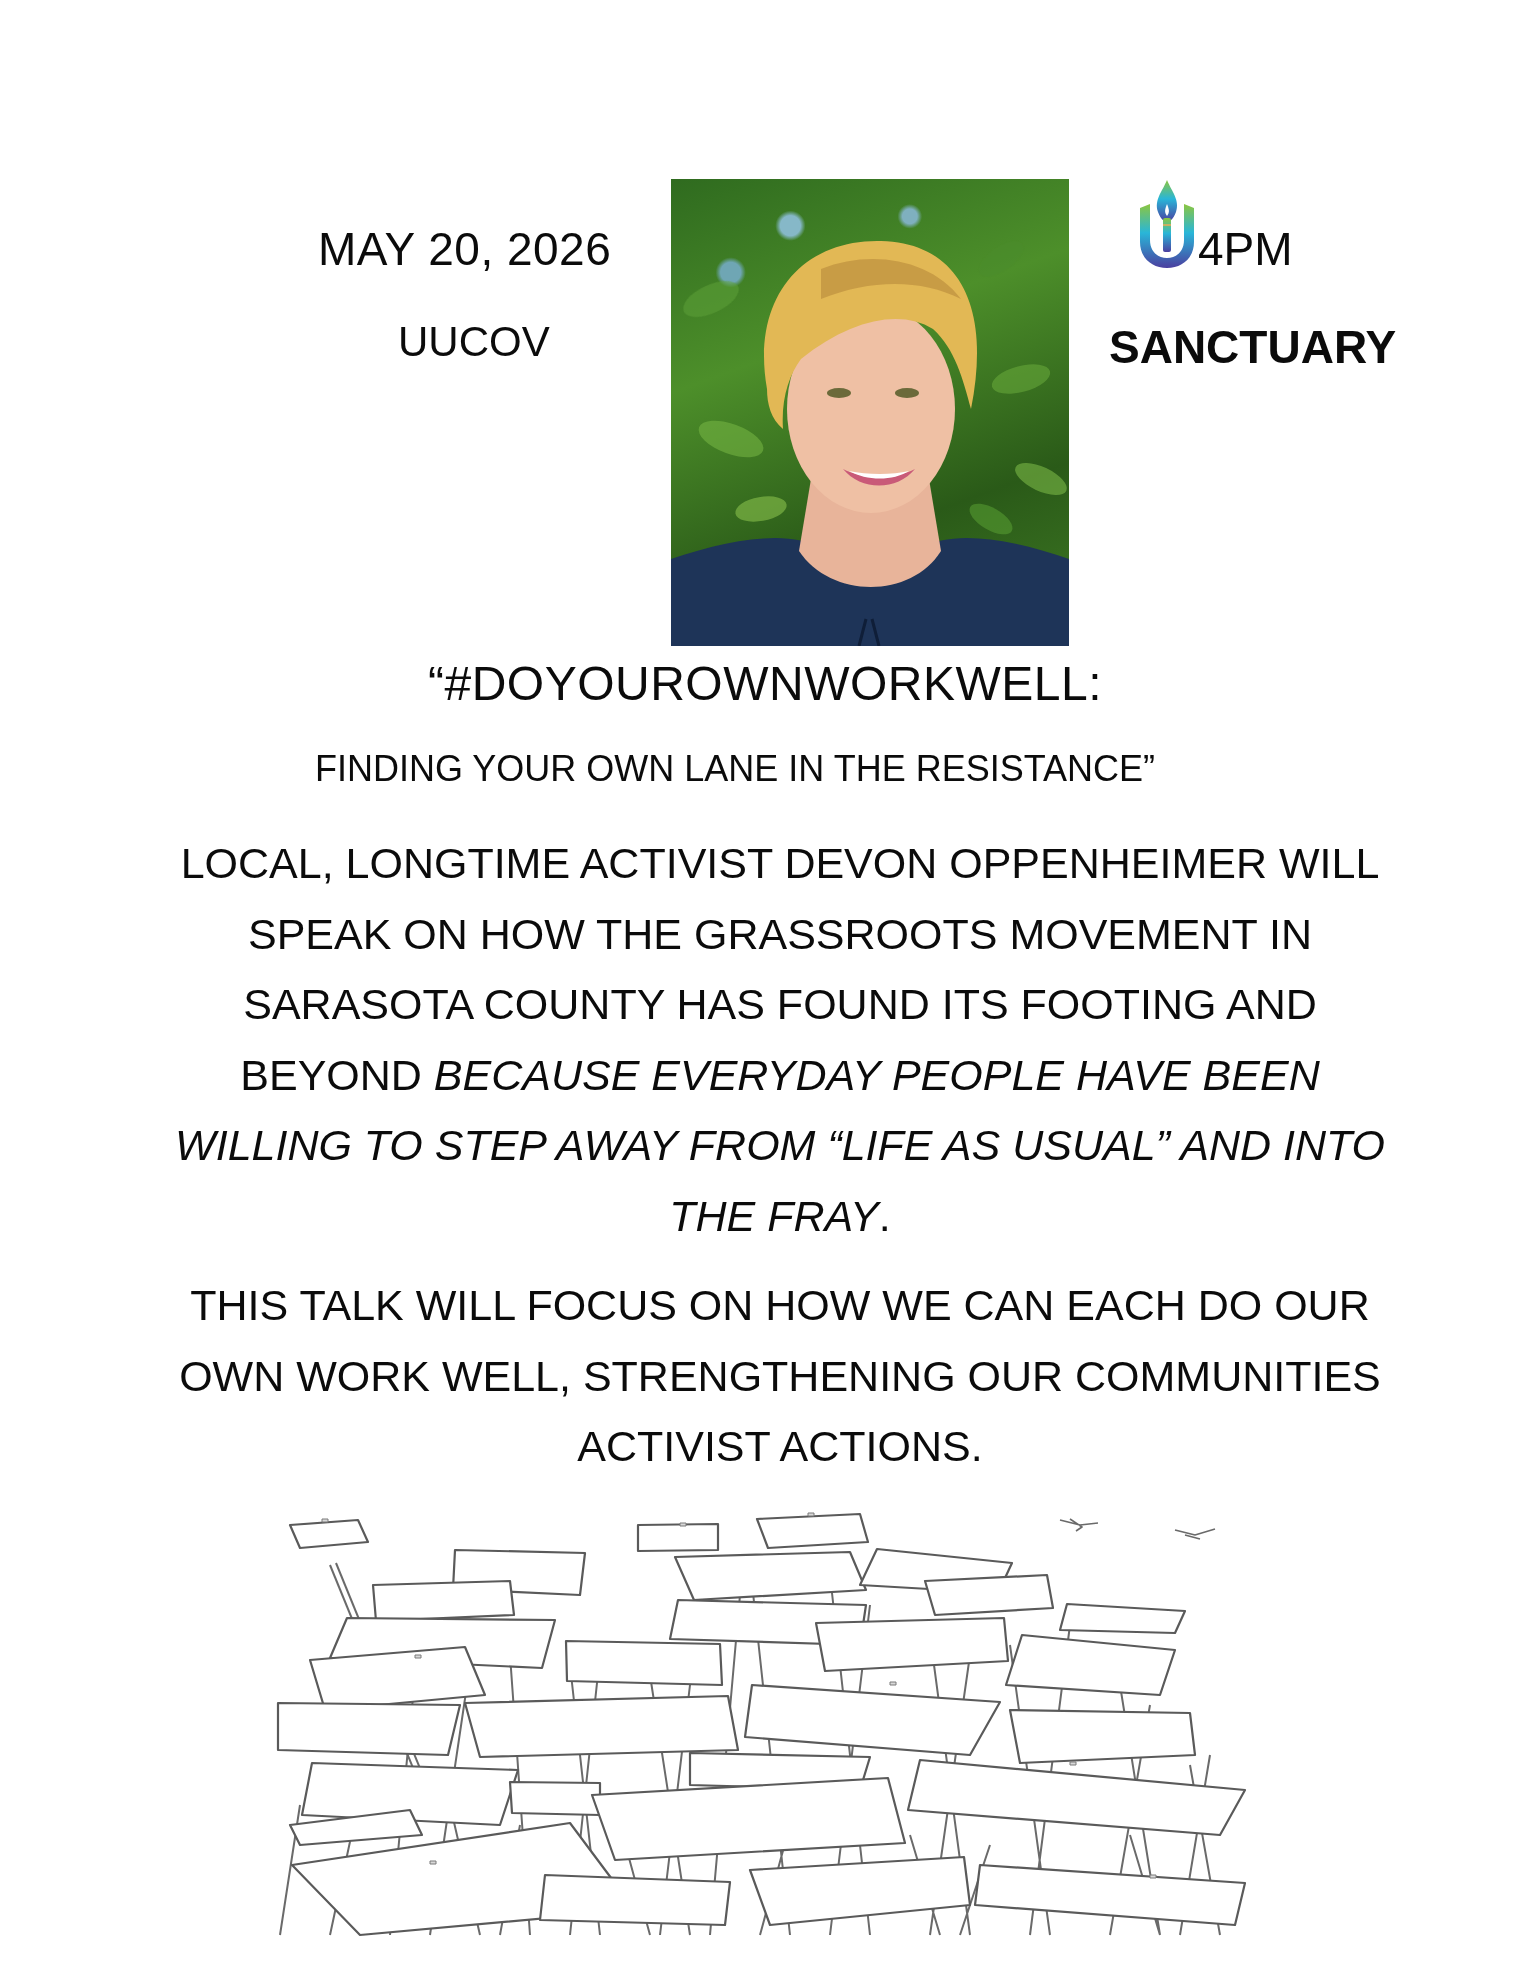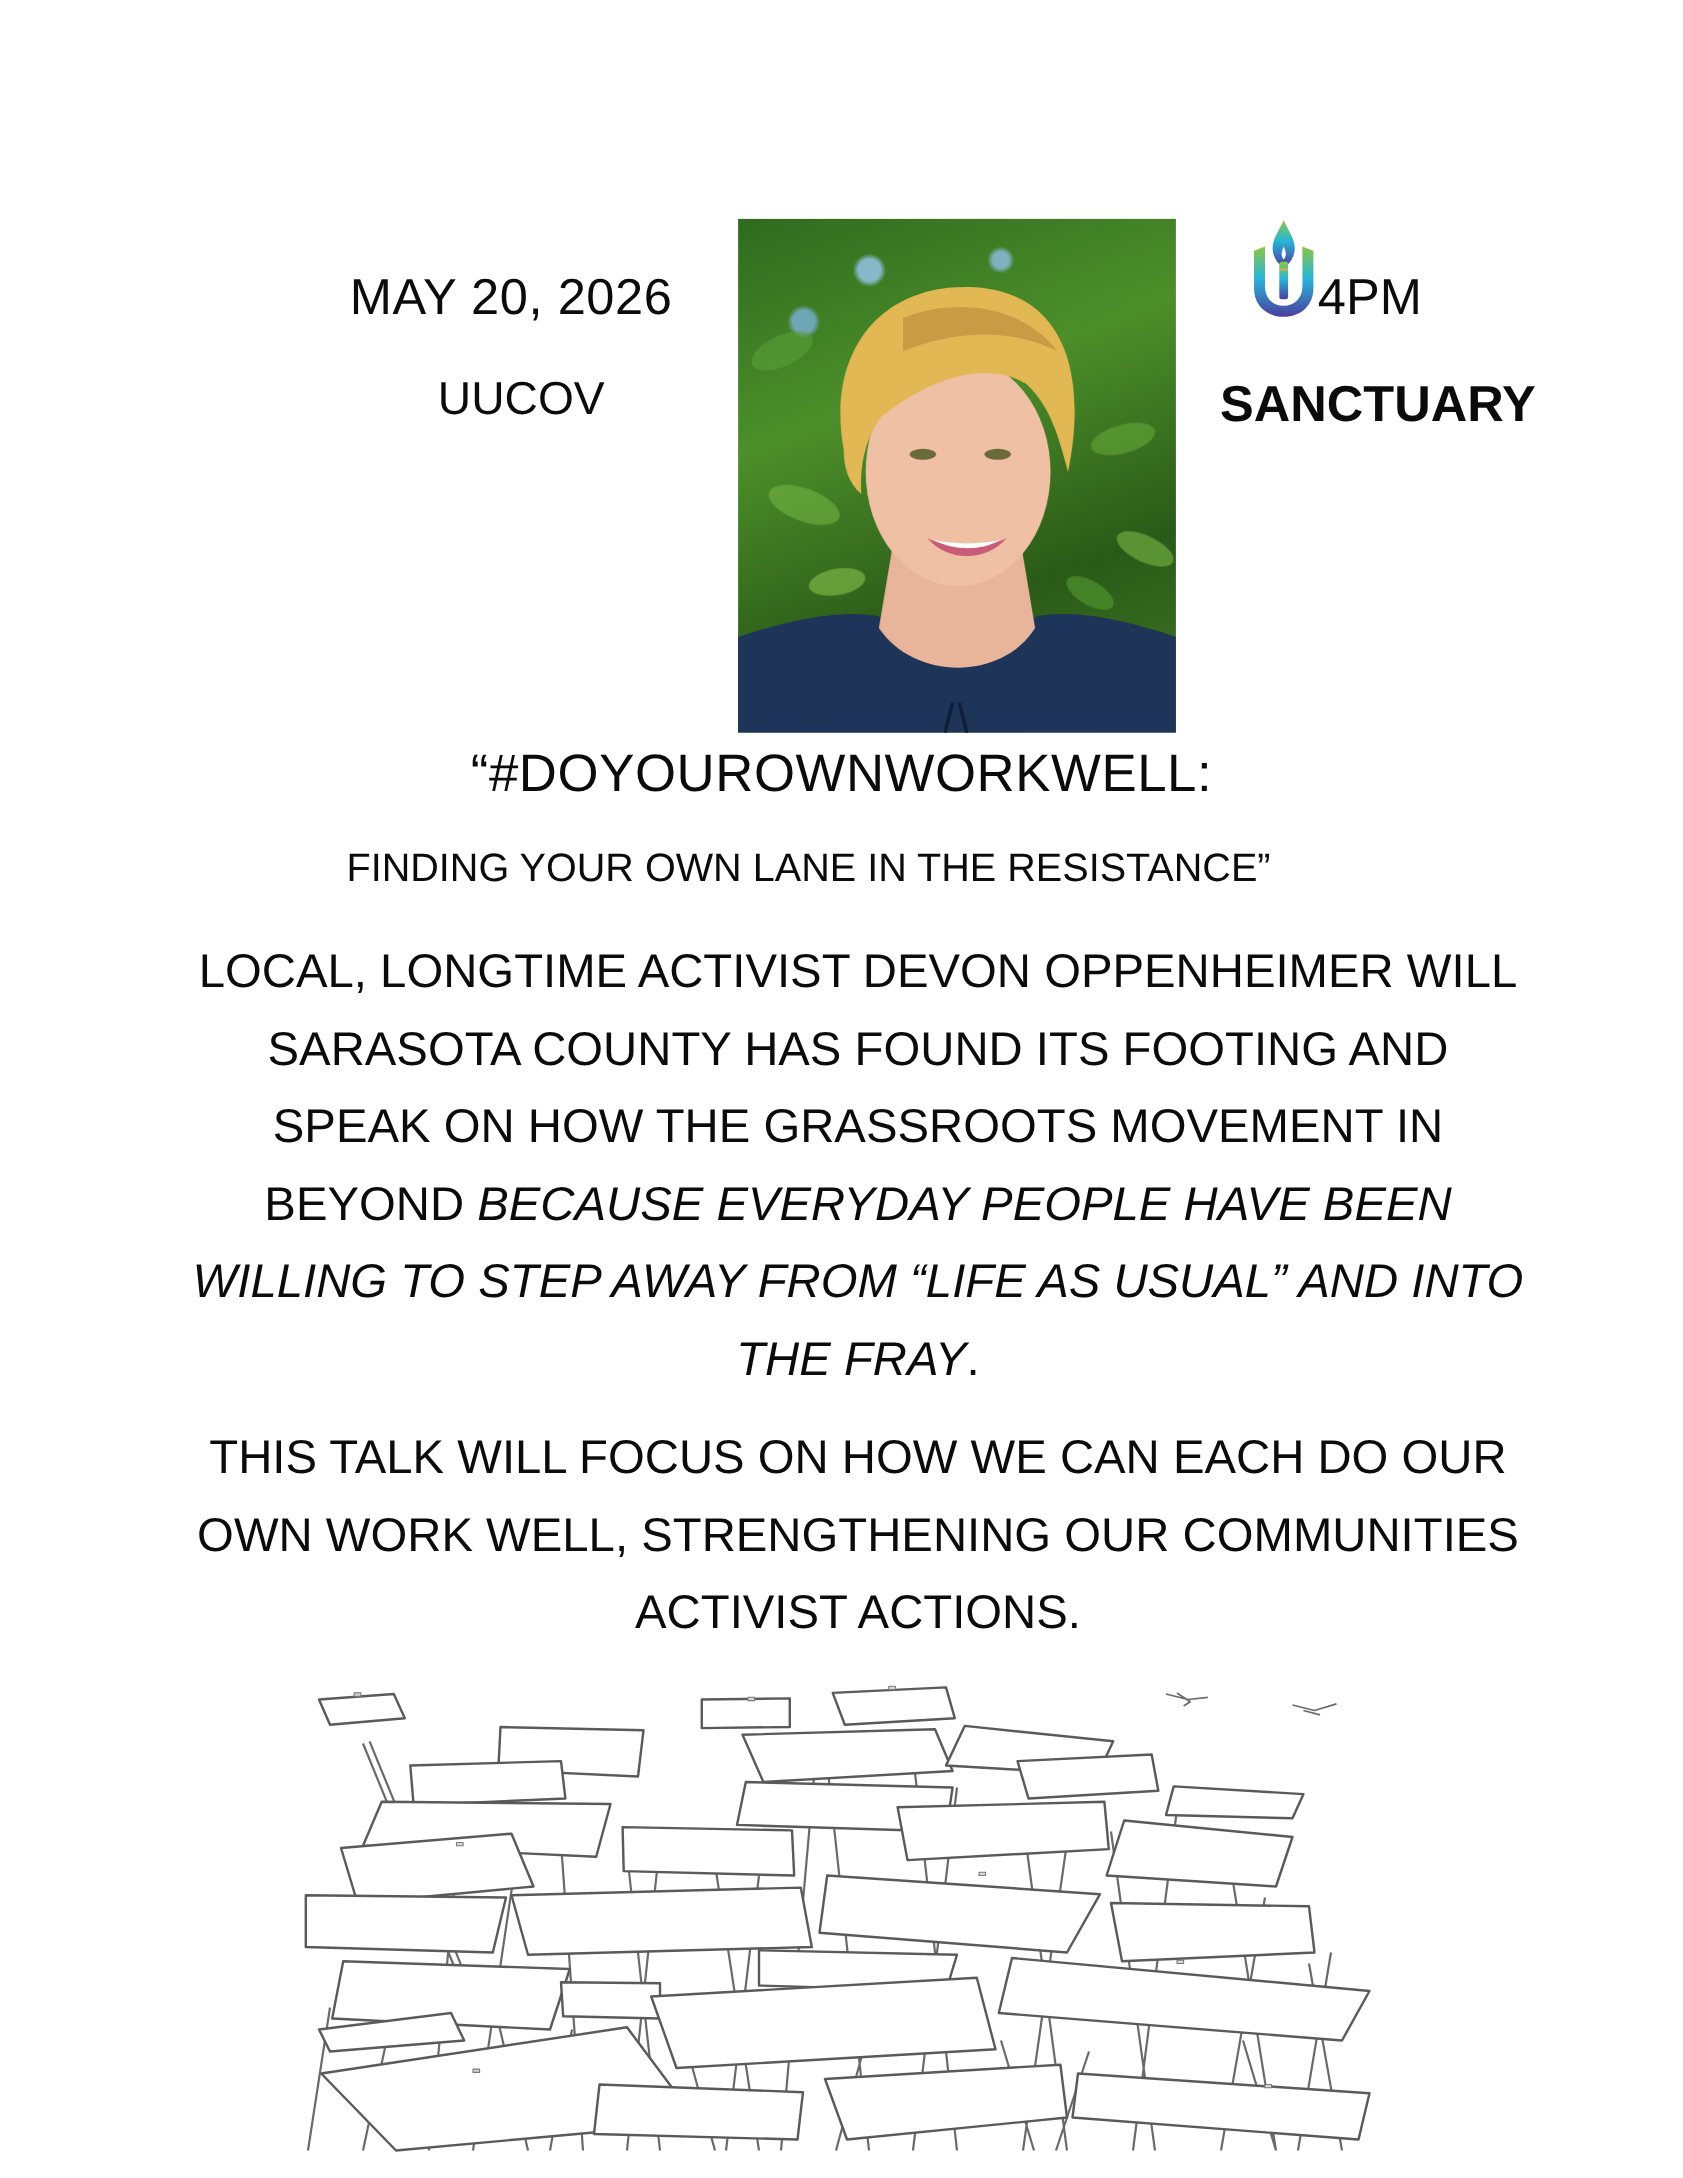--- a/index.html
+++ b/index.html
@@ -8,21 +8,21 @@
       background: #ffffff;
     }
     body {
       width: 1530px;
       height: 1980px;
       position: relative;
       overflow: hidden;
       font-family: "Liberation Sans", "DejaVu Sans", sans-serif;
       color: #0b0b0b;
     }
-    .abs { position: absolute; margin-top: 20px; }
+    .abs { position: absolute; }
 
     .date {
       left: 318px; top: 222px;
       font-size: 46px; letter-spacing: 0.5px;
       white-space: nowrap;
     }
     .org {
       left: 398px; top: 318px;
       font-size: 42px;
       white-space: nowrap;
@@ -142,22 +142,22 @@
 
     <path d="M195 440 L 188 467 M 201 440 L 208 467" stroke="#0f1e38" stroke-width="3"></path>
   </svg>
 </div>
 
 <div class="abs title">“#DOYOUROWNWORKWELL:</div>
 <div class="abs subtitle">FINDING YOUR OWN LANE IN THE RESISTANCE”</div>
 
 <div class="abs para para1">
   <span class="line">LOCAL, LONGTIME ACTIVIST DEVON OPPENHEIMER WILL</span>
+  <span class="line">SPEAK ON HOW THE GRASSROOTS MOVEMENT IN</span>
   <span class="line">SARASOTA COUNTY HAS FOUND ITS FOOTING AND</span>
-  <span class="line">SPEAK ON HOW THE GRASSROOTS MOVEMENT IN</span>
   <span class="line"><span>BEYOND </span><em>BECAUSE EVERYDAY PEOPLE HAVE BEEN</em></span>
   <span class="line"><em>WILLING TO STEP AWAY FROM “LIFE AS USUAL” AND INTO</em></span>
   <span class="line"><em>THE FRAY</em><span>.</span></span>
 </div>
 
 <div class="abs para para2">
   <span class="line">THIS TALK WILL FOCUS ON HOW WE CAN EACH DO OUR</span>
   <span class="line">OWN WORK WELL, STRENGTHENING OUR COMMUNITIES</span>
   <span class="line">ACTIVIST ACTIONS.</span>
 </div>

